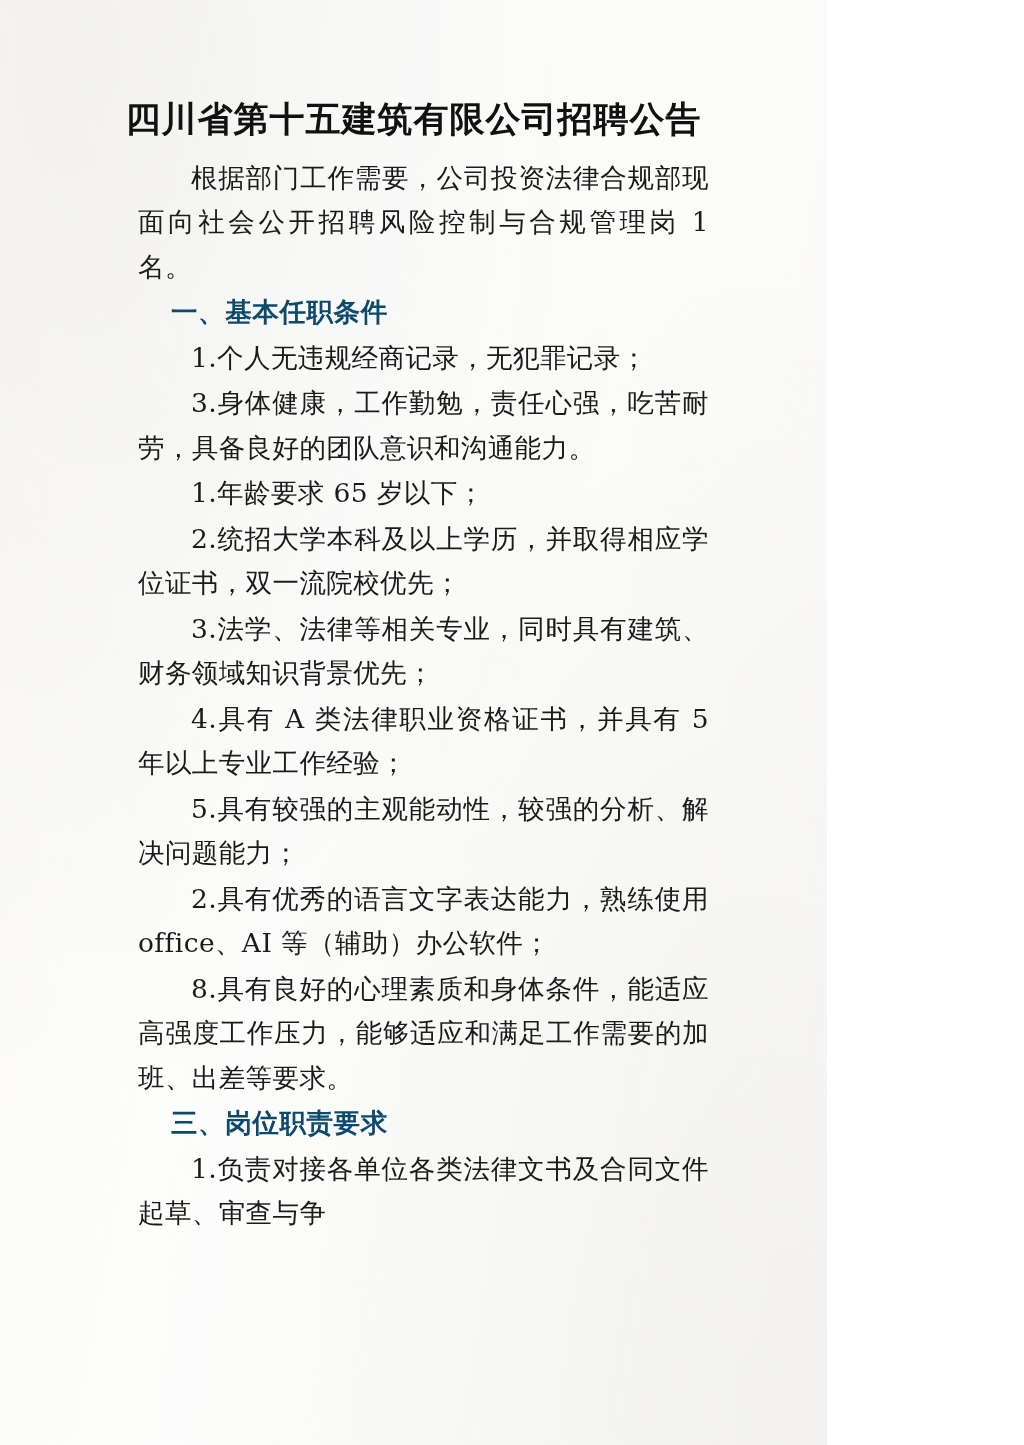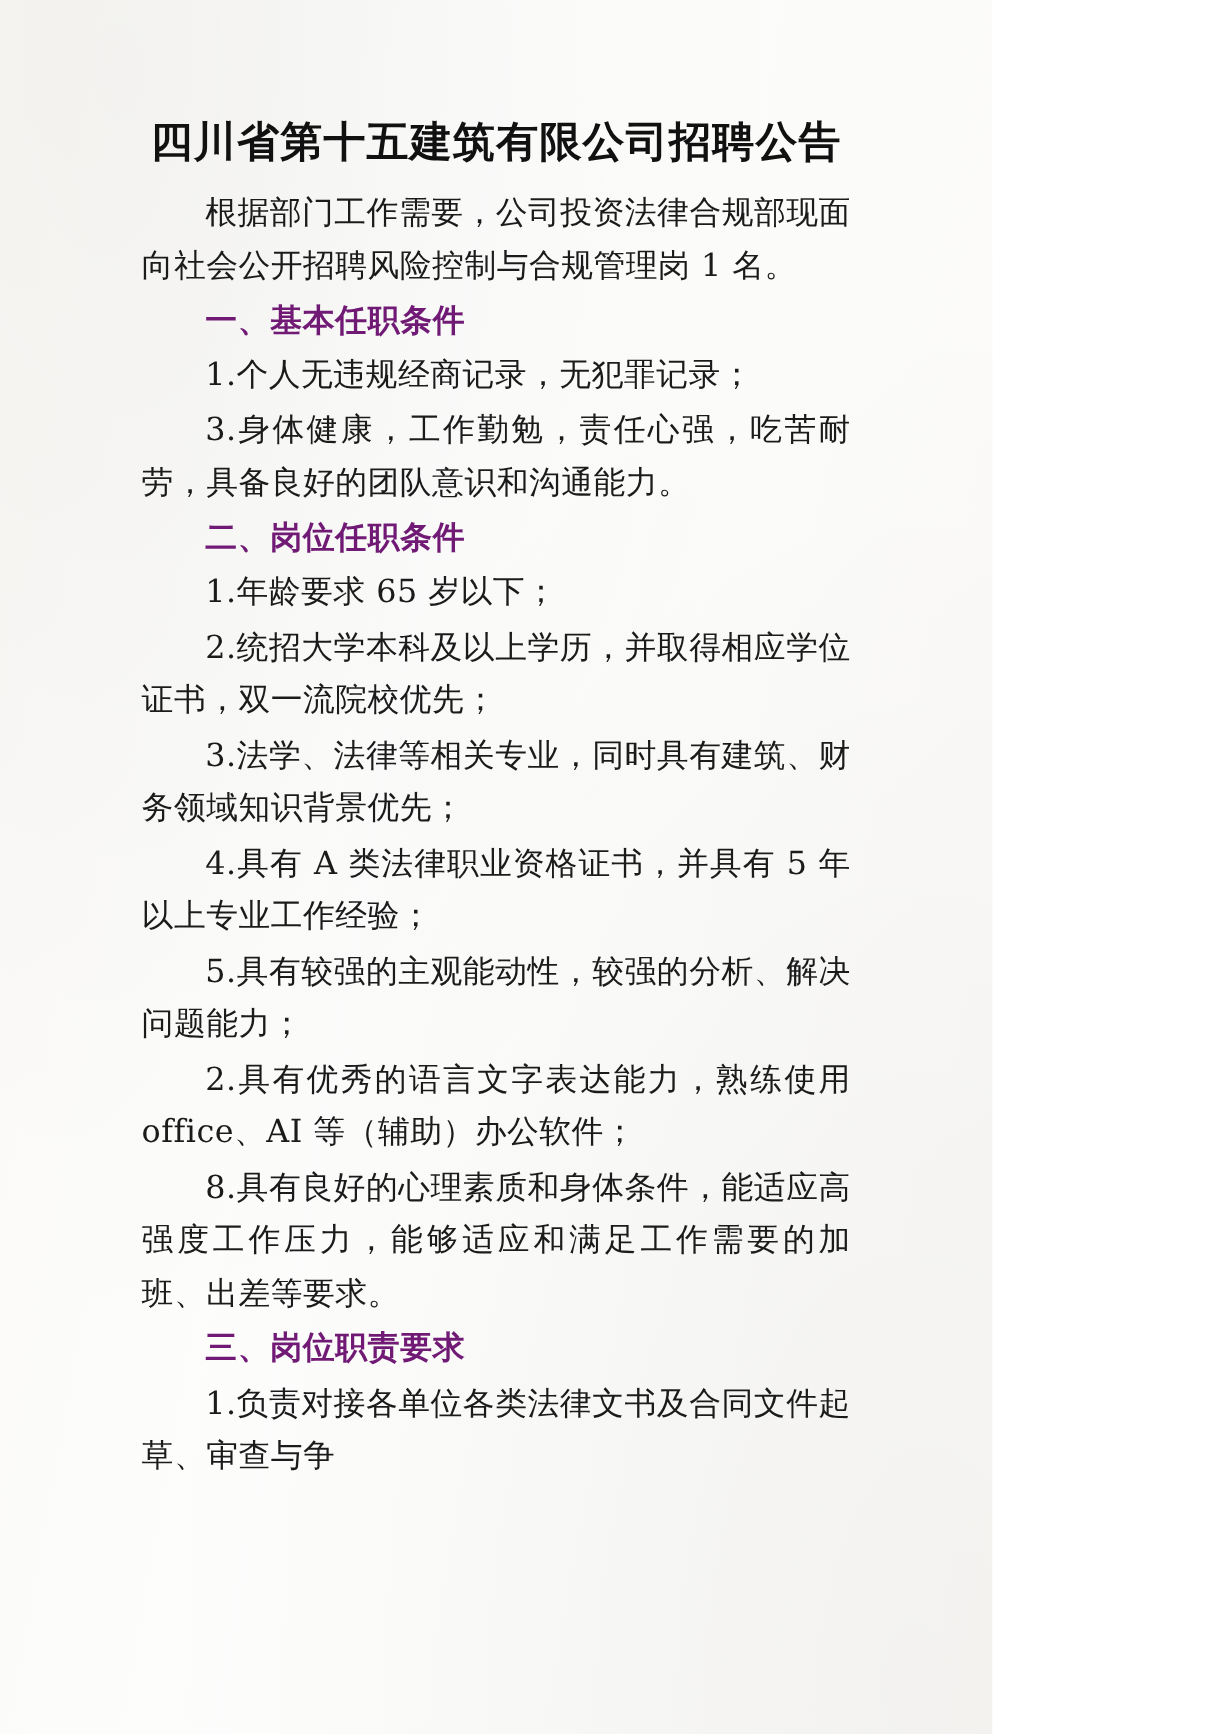--- a/index.html
+++ b/index.html
@@ -51,46 +51,46 @@
     font-size: 26.5px;
     line-height: 1.68;
     text-align: justify;
     text-justify: inter-ideograph;
     margin: 0 0 1px 0;
     color: #1b1b1b;
     letter-spacing: 0.4px;
   }
   .indent {
     text-indent: 2em;
+    margin-left: 20px;
   }
   .section-heading {
     font-size: 26.5px;
     line-height: 1.68;
     font-weight: 700;
     text-indent: 2em;
     margin: 0 0 1px 0;
-    color: #701a75;
+    color: #0c4a6e;
     letter-spacing: 0.6px;
   }
 </style>
 </head>
 <body>
 
 <div class="page">
   <div class="content">
 
     <h1 class="doc-title">四川省第十五建筑有限公司招聘公告</h1>
 
     <p class="para indent">根据部门工作需要，公司投资法律合规部现面向社会公开招聘风险控制与合规管理岗 1 名。</p>
 
     <p class="section-heading">一、基本任职条件</p>
     <p class="para indent">1.个人无违规经商记录，无犯罪记录；</p>
     <p class="para indent">3.身体健康，工作勤勉，责任心强，吃苦耐劳，具备良好的团队意识和沟通能力。</p>
 
-    <p class="section-heading">二、岗位任职条件</p>
     <p class="para indent">1.年龄要求 65 岁以下；</p>
     <p class="para indent">2.统招大学本科及以上学历，并取得相应学位证书，双一流院校优先；</p>
     <p class="para indent">3.法学、法律等相关专业，同时具有建筑、财务领域知识背景优先；</p>
     <p class="para indent">4.具有 A 类法律职业资格证书，并具有 5 年以上专业工作经验；</p>
     <p class="para indent">5.具有较强的主观能动性，较强的分析、解决问题能力；</p>
     <p class="para indent">2.具有优秀的语言文字表达能力，熟练使用office、AI 等（辅助）办公软件；</p>
     <p class="para indent">8.具有良好的心理素质和身体条件，能适应高强度工作压力，能够适应和满足工作需要的加班、出差等要求。</p>
 
     <p class="section-heading">三、岗位职责要求</p>
     <p class="para indent">1.负责对接各单位各类法律文书及合同文件起草、审查与争</p>

